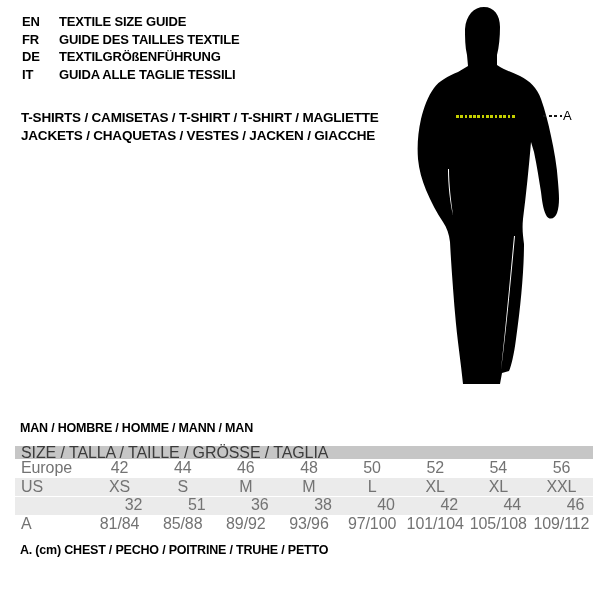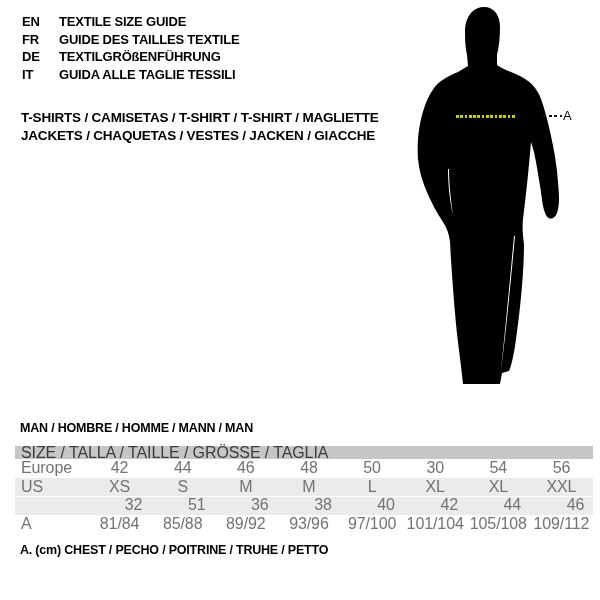--- a/index.html
+++ b/index.html
@@ -120,21 +120,21 @@
   <div class="size-table">
     <div class="t-header" style="background-color: rgb(198, 198, 198);">SIZE / TALLA / TAILLE / GRÖSSE / TAGLIA</div>
 
     <div class="t-row">
       <span class="t-label">Europe</span>
       <span class="t-cell">42</span>
       <span class="t-cell">44</span>
       <span class="t-cell">46</span>
       <span class="t-cell">48</span>
       <span class="t-cell">50</span>
-      <span class="t-cell">30</span>
+      <span class="t-cell">52</span>
       <span class="t-cell">54</span>
       <span class="t-cell">56</span>
     </div>
 
     <div class="t-row shaded" style="background-color: rgb(235, 235, 235);">
       <span class="t-label">US</span>
       <span class="t-cell">XS</span>
       <span class="t-cell">S</span>
       <span class="t-cell">M</span>
       <span class="t-cell">M</span>

